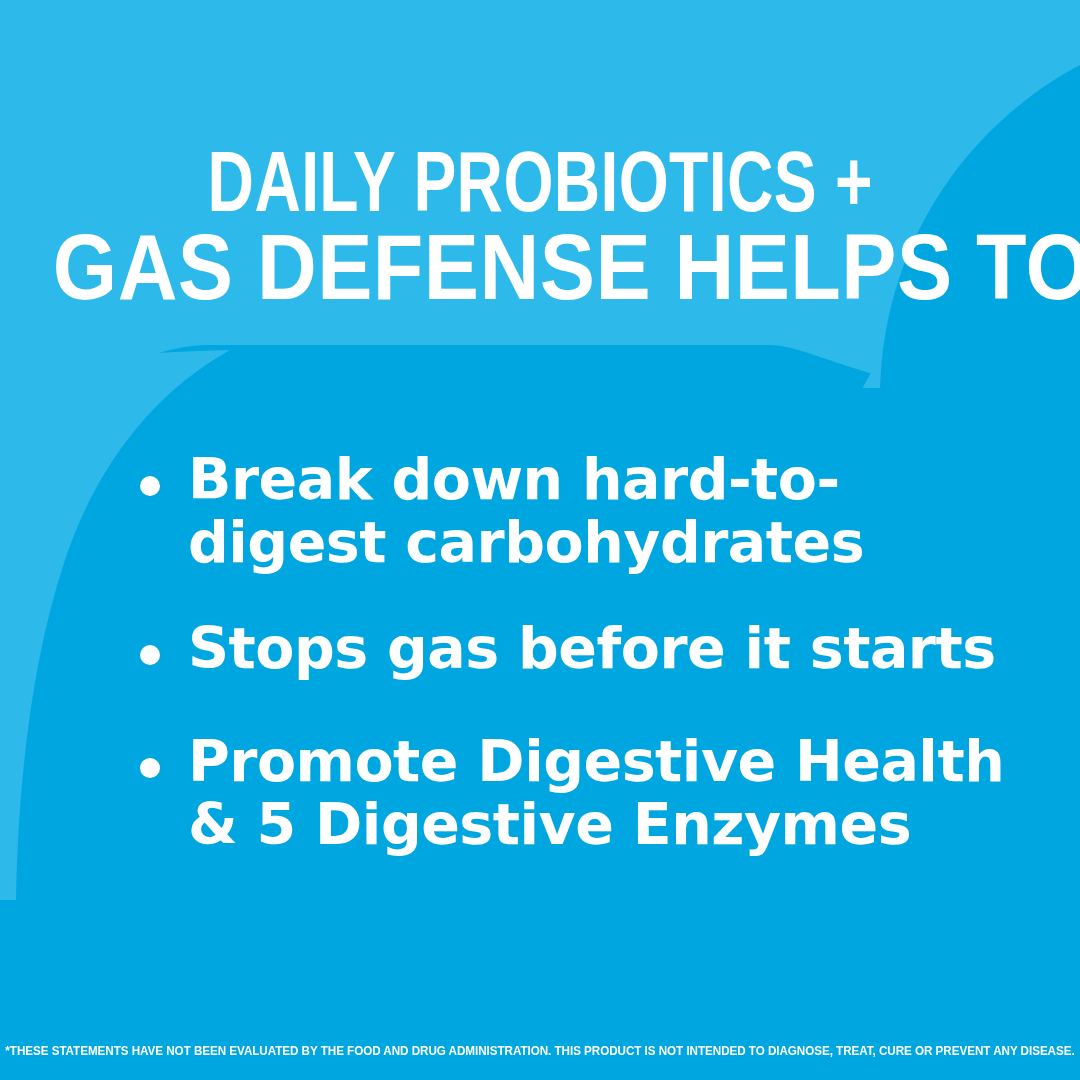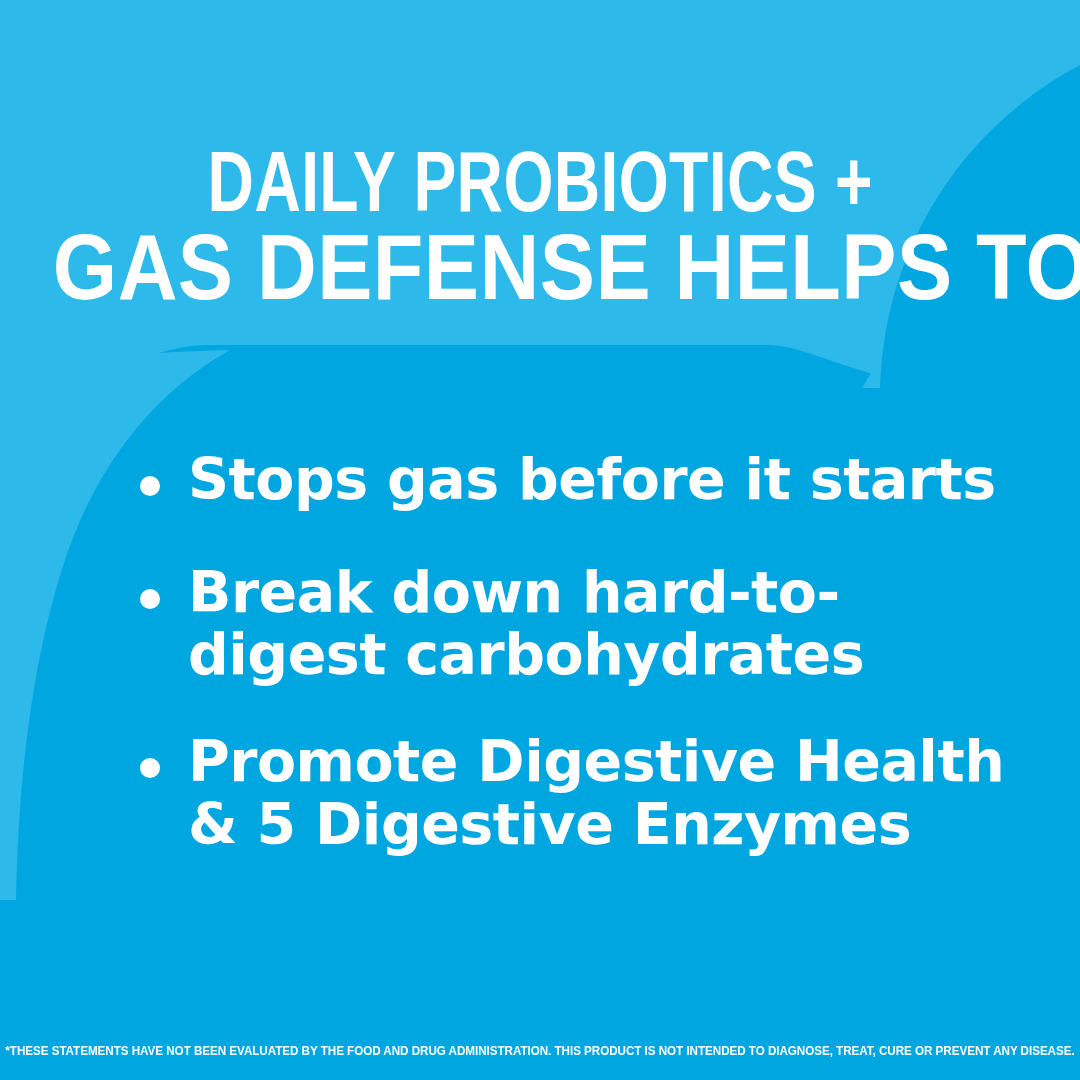--- a/index.html
+++ b/index.html
@@ -200,31 +200,31 @@
     </g>
   </svg>
 
   <div class="headline">
     <span class="hl-line l1" style="display: inline-block; transform: scaleX(0.848925);">DAILY PROBIOTICS +</span>
     <span class="hl-line l2" style="display: inline-block; transform: scaleX(1.0223);">GAS DEFENSE HELPS TO:*</span>
   </div>
 
   <div class="bullets">
 
-    <div class="bullet-row r2">
-      <span class="bullet-dot"></span>
-      <span class="bullet-text">Stops gas before it starts</span>
-    </div>
-
     <div class="bullet-row r1">
       <span class="bullet-dot"></span>
       <span class="bullet-text">Break down hard-to-
 digest carbohydrates</span>
     </div>
 
+    <div class="bullet-row r2">
+      <span class="bullet-dot"></span>
+      <span class="bullet-text">Stops gas before it starts</span>
+    </div>
+
     <div class="bullet-row r3">
       <span class="bullet-dot"></span>
       <span class="bullet-text">Promote Digestive Health
 &amp; 5 Digestive Enzymes</span>
     </div>
 
   </div>
 
   <div class="disclaimer" style="transform: translateX(-50%) scaleX(0.925926); display: inline-block; left: 50%; right: auto;">*THESE STATEMENTS HAVE NOT BEEN EVALUATED BY THE FOOD AND DRUG ADMINISTRATION. THIS PRODUCT IS NOT INTENDED TO DIAGNOSE, TREAT, CURE OR PREVENT ANY DISEASE.</div>
 

